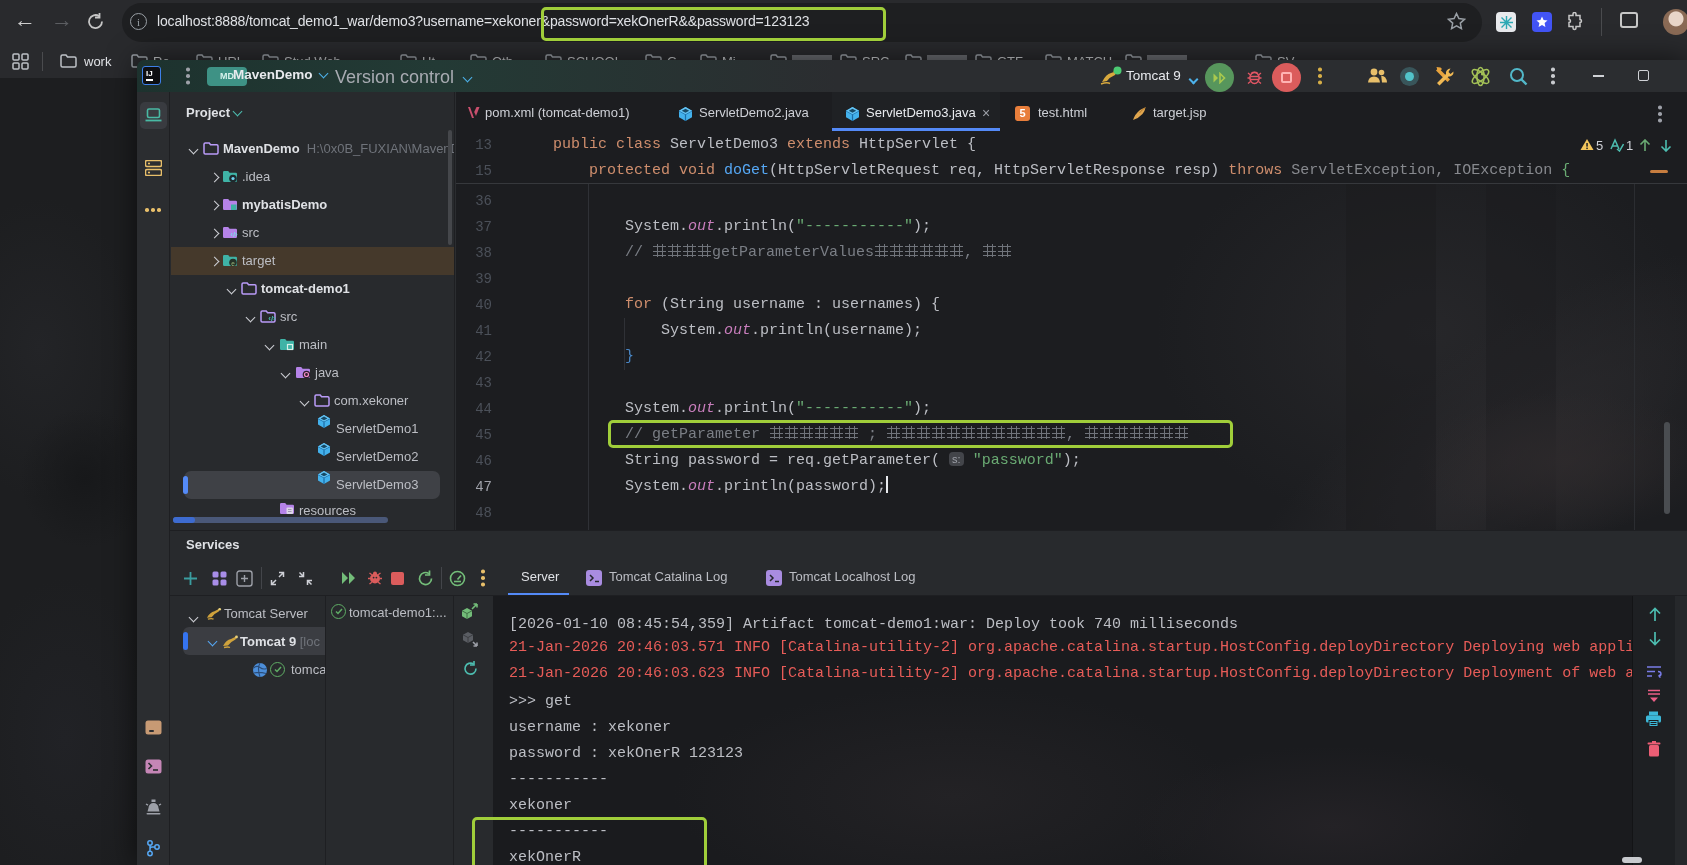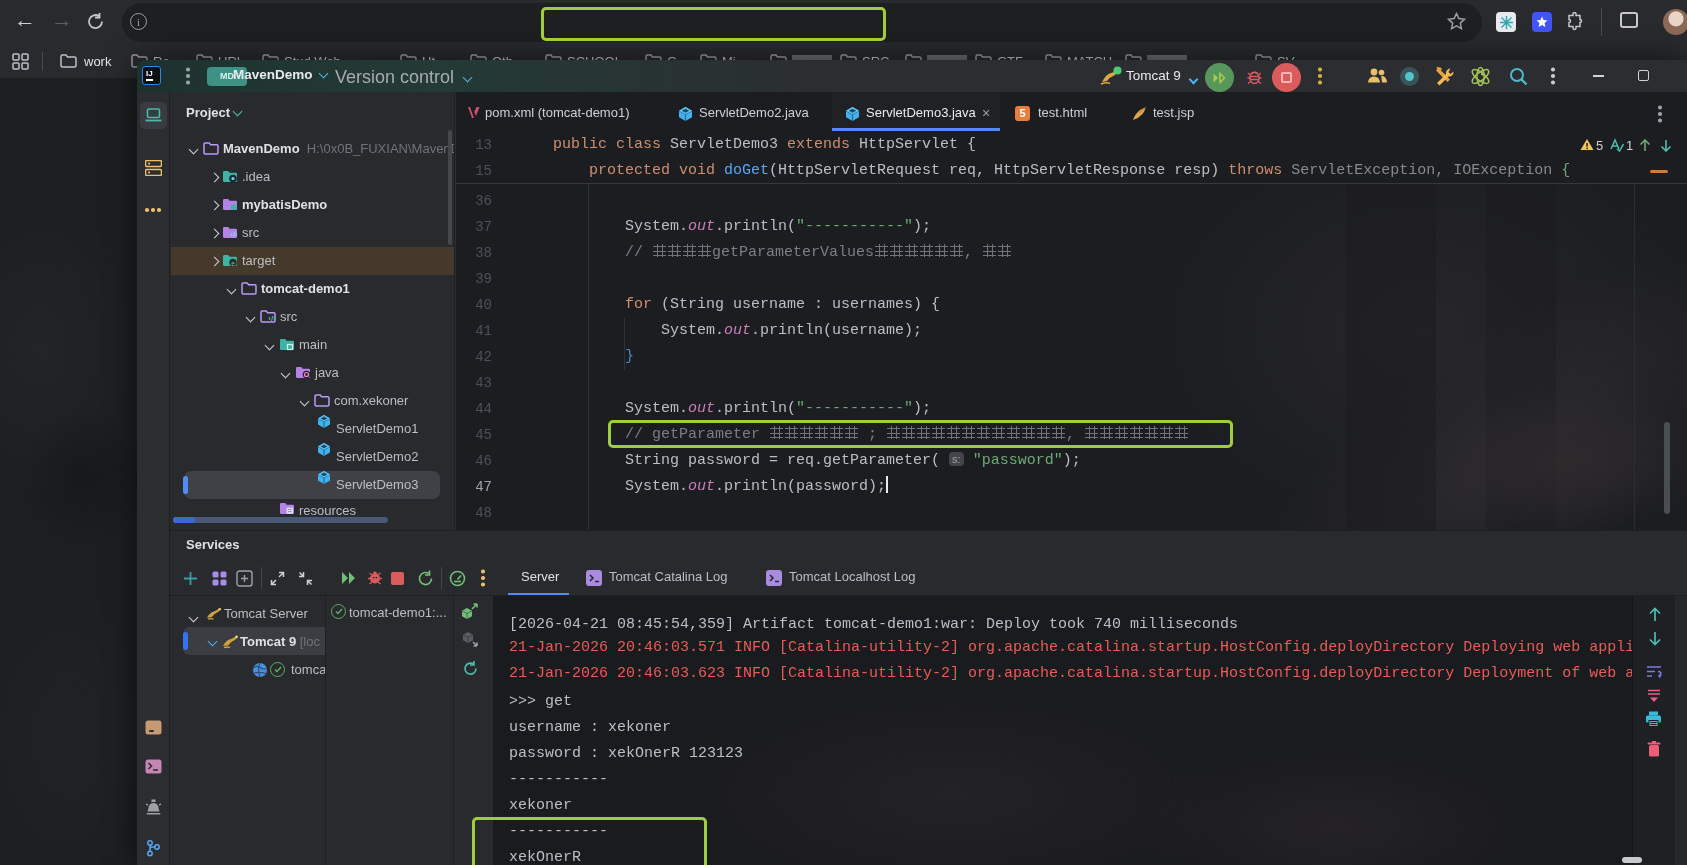--- a/index.html
+++ b/index.html
@@ -46,20 +46,21 @@
 
 <div id="topbar">
   <div class="navic" style="left:14px">←</div>
   <div class="navic" style="left:51px;color:#5c5e62">→</div>
   <svg class="abs" style="left:86px;top:12px" width="19" height="19" viewBox="0 0 19 19">
       <path d="M16 9.5 A6.5 6.5 0 1 1 13.2 4.2" stroke="#c7c7c7" stroke-width="1.8" fill="none"></path>
       <path d="M13.5 1 L13.5 5.5 L9 5.5" stroke="#c7c7c7" stroke-width="1.8" fill="none"></path>
     </svg>
   <div id="pill"></div>
   <div class="abs" style="left:130px;top:13px;width:17px;height:17px;border:1.6px solid #9aa0a6;border-radius:50%;color:#9aa0a6;font-size:11px;text-align:center;line-height:16px;font-family:'Liberation Serif',serif">i</div>
+  <div id="urltxt">localhost:8888/tomcat_demo1_war/demo3?username=xekoner&amp;password=xekOnerR&amp;&amp;password=123123</div>
   <svg class="abs" style="left:1447px;top:12px" width="19" height="18" viewBox="0 0 19 18">
       <path d="M9.5 1.5 L11.9 6.6 L17.5 7.3 L13.3 11.1 L14.4 16.6 L9.5 13.8 L4.6 16.6 L5.7 11.1 L1.5 7.3 L7.1 6.6 Z" fill="none" stroke="#9aa0a6" stroke-width="1.5"></path>
     </svg>
   <div class="abs" style="left:1496px;top:12px;width:20px;height:20px;border-radius:4px;background:#e8eaed;display:flex;align-items:center;justify-content:center">
       <svg width="13" height="13" viewBox="0 0 13 13">
         <path d="M6.5 0 V13 M0 6.5 H13 M1.5 1.5 L11.5 11.5 M11.5 1.5 L1.5 11.5" stroke="#2da8b4" stroke-width="1.4"></path>
       </svg>
     </div>
   <div class="abs" style="left:1532px;top:12px;width:20px;height:20px;border-radius:4px;background:#4254f5;display:flex;align-items:center;justify-content:center">
       <svg width="12" height="12" viewBox="0 0 12 12">
@@ -383,21 +384,21 @@
         <path d="M7.5 2.7 L11.2 4.7 L7.5 6.7 L3.8 4.7 Z" fill="#174a66"></path>
       </svg>
     <div class="abs" style="left:410px;top:13px;font-size:13px;color:#e8eaee">ServletDemo3.java</div>
     <div class="abs" style="left:526px;top:13px;font-size:14px;color:#9da0a8">×</div>
     <div class="abs" style="left:559px;top:14px;width:15px;height:15px;background:#e87e3b;border-radius:3px;color:#fff;font-size:11px;font-weight:bold;text-align:center;line-height:15px">5</div>
     <div class="abs" style="left:582px;top:13px;font-size:13px;color:#ced0d6">test.html</div>
     <svg class="abs" style="left:676px;top:14px" width="15" height="15" viewBox="0 0 15 15">
         <path d="M1 14 Q3 8 8 4 Q11 2 13.5 1.5 Q13 5 10.5 8 Q7 12 1 14 Z" fill="#e0a64e"></path>
         <path d="M13.5 1.5 Q10 3.5 7.5 7" stroke="#b07830" stroke-width="1" fill="none"></path>
       </svg>
-    <div class="abs" style="left:697px;top:13px;font-size:13px;color:#ced0d6">test.jsp</div>
+    <div class="abs" style="left:697px;top:13px;font-size:13px;color:#ced0d6">target.jsp</div>
     <div class="abs" style="left:1202px;top:20px;color:#9da0a8">
         <span class="d3v"></span>
       </div>
 
     <div class="abs" style="left:0;top:39px;width:1231px;height:53px;background:#1c1d20;border-bottom:1px solid #36383c"></div>
     <div class="ln" style="left:0;top:40px">13</div>
     <div class="code" style="left:97px;top:40px"><span class="k">public class</span> ServletDemo3 <span class="k">extends</span> HttpServlet {</div>
     <div class="ln" style="left:0;top:66px">15</div>
     <div class="code" style="left:133px;top:66px"><span class="k">protected void</span> <span class="m">doGet</span>(HttpServletRequest req, HttpServletResponse resp) <span class="k">throws</span> <span class="dim">ServletException, IOException</span> <span class="s">{</span></div>
     <svg class="abs" style="left:1124px;top:46px" width="14" height="13" viewBox="0 0 14 13">
@@ -577,21 +578,21 @@
       </svg>
     <svg class="abs" style="left:293px;top:129px" width="15" height="16" viewBox="0 0 15 16">
         <path d="M13 8.5 A5.5 5.5 0 1 1 10.5 4" stroke="#4dbdb0" stroke-width="1.6" fill="none"></path>
         <path d="M11 1 L11 5 L7 5" stroke="#4dbdb0" stroke-width="1.6" fill="none"></path>
         <path d="M2 11 L2 15 M0.5 13 L3.5 13" stroke="#4dbdb0" stroke-width="0" fill="none"></path>
       </svg>
 
     <div id="console" class="abs" style="left:323px;top:65px;width:1139px;height:270px;background:#1a1b1e;overflow:hidden">
       <div class="abs" style="left:180px;top:90px;width:560px;height:220px;background:radial-gradient(closest-side,#232225,rgba(27,28,31,0))"></div>
       <div class="abs" style="left:640px;top:150px;width:400px;height:160px;background:radial-gradient(closest-side,#242226,rgba(27,28,31,0))"></div>
-      <div class="cline" style="left:16px;top:16px">[2026-04-21 08:45:54,359] Artifact tomcat-demo1:war: Deploy took 740 milliseconds</div>
+      <div class="cline" style="left:16px;top:16px">[2026-01-10 08:45:54,359] Artifact tomcat-demo1:war: Deploy took 740 milliseconds</div>
       <div class="cline red" style="left:16px;top:39px">21-Jan-2026 20:46:03.571 INFO [Catalina-utility-2] org.apache.catalina.startup.HostConfig.deployDirectory Deploying web applicat</div>
       <div class="cline red" style="left:16px;top:65px">21-Jan-2026 20:46:03.623 INFO [Catalina-utility-2] org.apache.catalina.startup.HostConfig.deployDirectory Deployment of web appl</div>
       <div class="cline" style="left:16px;top:93px">&gt;&gt;&gt; get</div>
       <div class="cline" style="left:16px;top:119px">username : xekoner</div>
       <div class="cline" style="left:16px;top:145px">password : xekOnerR 123123</div>
       <div class="cline" style="left:16px;top:171px">-----------</div>
       <div class="cline" style="left:16px;top:197px">xekoner</div>
       <div class="cline" style="left:16px;top:223px">-----------</div>
       <div class="cline" style="left:16px;top:249px">xekOnerR</div>
     </div>

